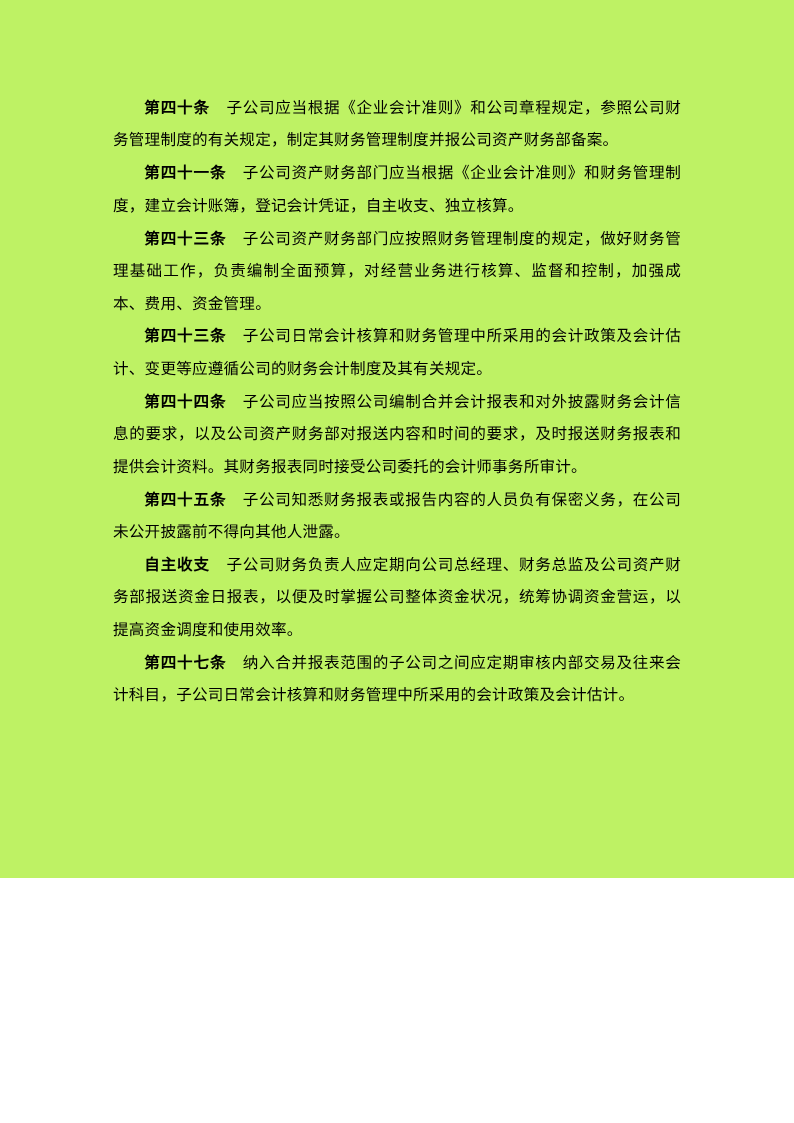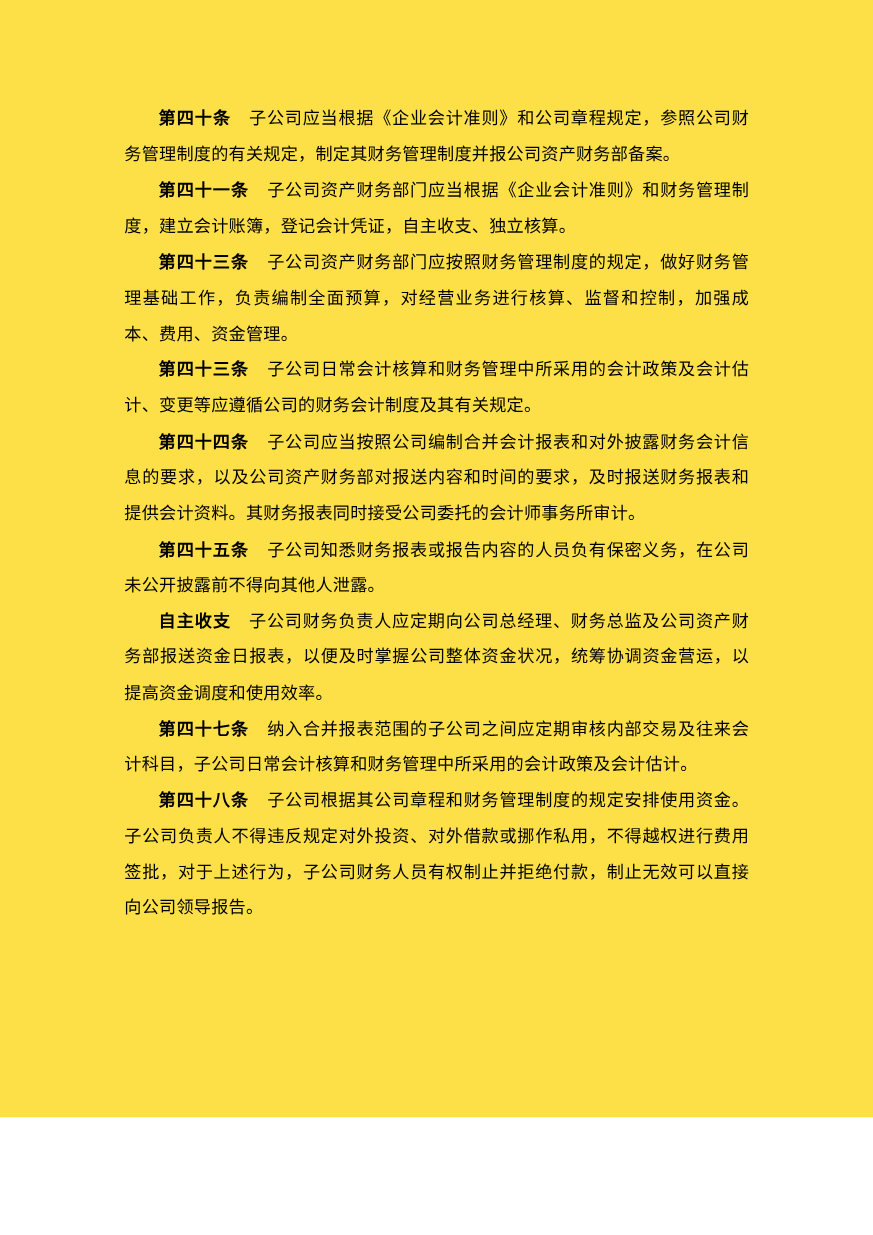--- a/index.html
+++ b/index.html
@@ -8,23 +8,23 @@
     padding: 0;
     background: #ffffff;
   }
   body {
     font-family: "DejaVu Serif", "Liberation Serif", serif;
     color: #000000;
   }
   .page {
     position: relative;
     width: 794px;
-    height: 1016px;
+    height: 878px;
     margin: 0 auto;
-    background: #fde047;
+    background: #bef264;
     box-sizing: border-box;
     overflow: hidden;
   }
   .content {
     position: absolute;
     left: 113px;
     top: 92px;
     width: 568px;
   }
   .para {
@@ -86,21 +86,18 @@
     </p>
 
     <p class="para">
       <span class="lead">自主收支</span><span>子公司财务负责人应定期向公司总经理、财务总监及公司资产财务部报送资金日报表，以便及时掌握公司整体资金状况，统筹协调资金营运，以提高资金调度和使用效率。</span>
     </p>
 
     <p class="para">
       <span class="lead">第四十七条</span><span>纳入合并报表范围的子公司之间应定期审核内部交易及往来会计科目，子公司日常会计核算和财务管理中所采用的会计政策及会计估计。</span>
     </p>
 
-    <p class="para">
-      <span class="lead">第四十八条</span><span>子公司根据其公司章程和财务管理制度的规定安排使用资金。子公司负责人不得违反规定对外投资、对外借款或挪作私用，不得越权进行费用签批，对于上述行为，子公司财务人员有权制止并拒绝付款，制止无效可以直接向公司领导报告。</span>
-    </p>
 
 
   </div>
 
   <div class="page-number">7</div>
 </div>
 
 </body></html>

